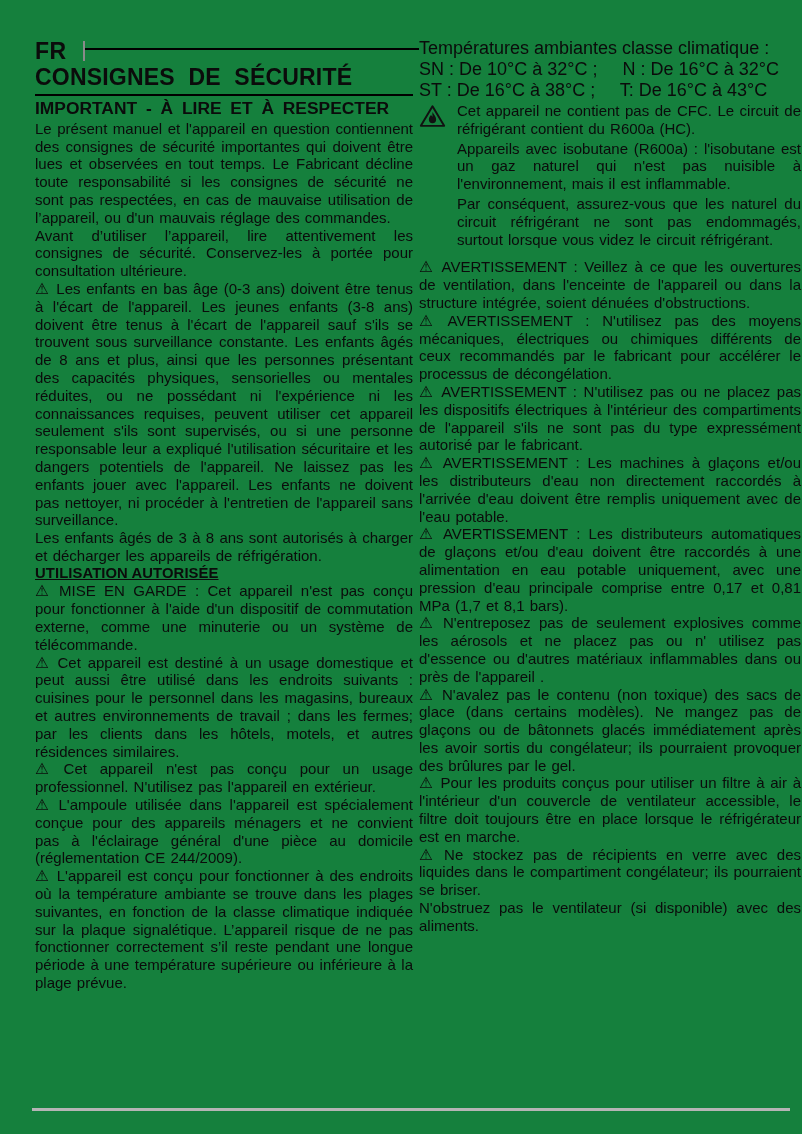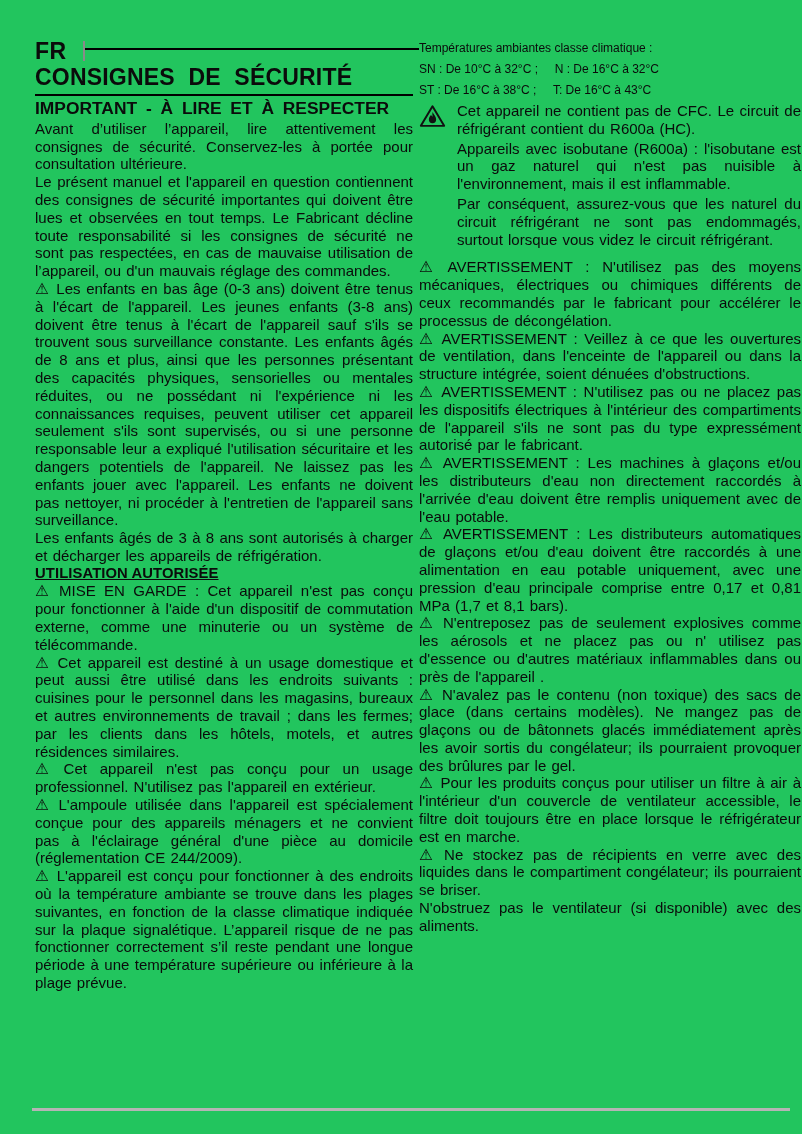--- a/index.html
+++ b/index.html
@@ -1,37 +1,37 @@
 <!DOCTYPE html>
 <html lang="fr"><head>
 <meta charset="utf-8">
 <style>
   html,body{margin:0;padding:0;background:#fff;}
   .page{
-    position:relative;width:802px;height:1134px;background:#22c55e;
+    position:relative;width:802px;height:1134px;background:#15803d;
     font-family:"Liberation Sans",sans-serif;color:#0b0b0b;overflow:hidden;
   }
   .col{position:absolute;top:40px;}
   .col-left{left:35px;width:378px;}
   .col-right{left:419px;width:382px;top:38px;}
 
   
   .fr-row{display:flex;align-items:flex-start;}
   .lang{font-size:23px;font-weight:bold;line-height:1;letter-spacing:.5px;}
   .hrule{flex:1;margin-left:16px;margin-top:1px;height:20px;border-left:2px solid #8a8a8a;position:relative;}
   .hrule::after{content:"";position:absolute;left:0;right:-6px;top:7px;border-top:2.6px solid #000;}
   .title{margin:2px 0 0 0;font-size:23px;font-weight:bold;word-spacing:7px;letter-spacing:.2px;line-height:1.12;}
   .trule{border-top:2.6px solid #000;margin:3px 0 2px 0;}
   .important{margin:0 0 2px 0;font-size:17.4px;font-weight:bold;word-spacing:4px;line-height:1.15;}
 
   
   .body{margin:0;font-size:15px;line-height:17.8px;text-align:justify;word-spacing:1px;}
   .section{margin:0;font-size:14.8px;line-height:17.8px;font-weight:bold;letter-spacing:.1px;text-decoration:underline;}
   .w{font-size:15.5px;margin-right:7px;}
-  .pre{margin:0;font-size:12px;line-height:21px;white-space:pre-wrap;text-align:left;}
+  .pre{margin:0;font-size:18px;line-height:21px;white-space:pre-wrap;text-align:left;}
 
   
   .cfc{display:flex;margin:1px 0 8px 0;}
   .flame-cell{flex:0 0 38px;width:38px;padding-top:2px;}
   .cfc-text{flex:1;}
   .cfc-text .body{margin-bottom:2px;}
 
   .bottom-divider{position:absolute;left:32px;top:1108px;width:758px;border-top:3px solid #b5b5b5;}
 </style>
 </head>
@@ -41,22 +41,22 @@
 
   <div class="col col-left">
     <div class="fr-row">
       <span class="lang">FR</span>
       <span class="hrule"></span>
     </div>
     <h1 class="title">CONSIGNES DE SÉCURITÉ</h1>
     <div class="trule"></div>
     <h2 class="important">IMPORTANT - À LIRE ET À RESPECTER</h2>
 
+    <p class="body"><span>Le présent manuel et l'appareil en question contiennent des consignes de sécurité importantes qui doivent être lues et observées en tout temps. Le Fabricant décline toute responsabilité si les consignes de sécurité ne sont pas respectées, en cas de mauvaise utilisation de l’appareil,  ou d'un mauvais réglage des commandes.</span></p>
     <p class="body"><span>Avant d’utiliser l’appareil, lire attentivement les consignes de sécurité. Conservez-les à portée pour consultation ultérieure.</span></p>
-    <p class="body"><span>Le présent manuel et l'appareil en question contiennent des consignes de sécurité importantes qui doivent être lues et observées en tout temps. Le Fabricant décline toute responsabilité si les consignes de sécurité ne sont pas respectées, en cas de mauvaise utilisation de l’appareil,  ou d'un mauvais réglage des commandes.</span></p>
     <p class="body"><span class="w">⚠</span><span>Les enfants en bas âge (0-3 ans) doivent être tenus à l'écart de l'appareil.  Les jeunes enfants (3-8 ans) doivent être tenus à l'écart de l'appareil sauf s'ils se trouvent sous surveillance constante. Les enfants âgés de 8 ans et plus, ainsi que les personnes présentant des capacités physiques, sensorielles ou mentales réduites, ou ne possédant ni l'expérience ni les connaissances requises, peuvent utiliser cet appareil seulement s'ils sont supervisés, ou si une personne responsable leur a expliqué l'utilisation sécuritaire et les dangers potentiels de l'appareil. Ne laissez pas les enfants jouer avec l'appareil.  Les enfants ne doivent pas nettoyer, ni procéder à l'entretien de l'appareil sans surveillance.</span></p>
     <p class="body"><span>Les enfants âgés de 3 à 8 ans sont autorisés à charger et décharger les appareils de réfrigération.</span></p>
     <p class="section">UTILISATION AUTORISÉE</p>
     <p class="body"><span class="w">⚠</span><span>MISE EN GARDE : Cet appareil n'est pas conçu pour fonctionner à l'aide d'un dispositif de commutation externe, comme une minuterie ou un système de télécommande.</span></p>
     <p class="body"><span class="w">⚠</span><span>Cet appareil est destiné à un usage domestique et peut aussi être utilisé dans les endroits suivants : cuisines pour le personnel dans les magasins, bureaux et autres environnements de travail ; dans les fermes; par les clients dans les hôtels, motels, et autres résidences similaires.</span></p>
     <p class="body"><span class="w">⚠</span><span>Cet appareil n'est pas conçu pour un usage professionnel.  N'utilisez pas l'appareil en extérieur.</span></p>
     <p class="body"><span class="w">⚠</span><span>L'ampoule utilisée dans l'appareil est spécialement conçue pour des appareils ménagers et ne convient pas à l'éclairage général d'une pièce au domicile (réglementation CE 244/2009).</span></p>
     <p class="body"><span class="w">⚠</span><span>L'appareil est conçu pour fonctionner à des endroits où la température ambiante se trouve dans les plages suivantes, en fonction de la classe climatique indiquée sur la plaque signalétique.    L’appareil risque de ne pas fonctionner correctement s’il reste pendant une longue période à une température supérieure ou inférieure à la plage prévue.</span></p>
   </div>
 
@@ -72,22 +72,22 @@
           <path d="M13 7.6 C14.5 10.2 16.5 11.9 16.5 14.9 A3.5 3.5 0 0 1 9.5 14.9 C9.5 12.7 10.8 11.6 11.7 10.4 C12 11.4 12.5 11.9 13.2 12.2 C12.8 10.7 12.7 9.1 13 7.6 Z" fill="#111"></path>
         </svg>
       </span>
       <div class="cfc-text">
         <p class="body"><span>Cet appareil ne contient pas de CFC. Le circuit de réfrigérant contient du R600a (HC).</span></p>
         <p class="body"><span>Appareils avec isobutane (R600a) : l'isobutane est un gaz naturel qui n'est pas nuisible à l'environnement, mais il est inflammable.</span></p>
         <p class="body"><span>Par conséquent, assurez-vous que les naturel du circuit réfrigérant ne sont pas endommagés, surtout lorsque vous videz le circuit réfrigérant.</span></p>
       </div>
     </div>
 
+    <p class="body"><span class="w">⚠</span><span>AVERTISSEMENT : Veillez à ce que les ouvertures de ventilation, dans l'enceinte de l'appareil ou dans la structure intégrée, soient dénuées d'obstructions.</span></p>
     <p class="body"><span class="w">⚠</span><span>AVERTISSEMENT : N'utilisez pas des moyens mécaniques, électriques ou chimiques différents de ceux recommandés par le fabricant pour accélérer le processus de décongélation.</span></p>
-    <p class="body"><span class="w">⚠</span><span>AVERTISSEMENT : Veillez à ce que les ouvertures de ventilation, dans l'enceinte de l'appareil ou dans la structure intégrée, soient dénuées d'obstructions.</span></p>
     <p class="body"><span class="w">⚠</span><span>AVERTISSEMENT : N'utilisez pas ou ne placez pas les dispositifs électriques à l'intérieur des compartiments de l'appareil s'ils ne sont pas du type expressément autorisé par le fabricant.</span></p>
     <p class="body"><span class="w">⚠</span><span>AVERTISSEMENT : Les machines à glaçons et/ou les distributeurs d'eau non directement raccordés à l'arrivée d'eau doivent être remplis uniquement avec de l'eau potable.</span></p>
     <p class="body"><span class="w">⚠</span><span>AVERTISSEMENT : Les distributeurs automatiques de glaçons et/ou d'eau doivent être raccordés à une alimentation en eau potable uniquement, avec une pression d'eau principale comprise entre 0,17 et 0,81 MPa (1,7 et 8,1 bars).</span></p>
     <p class="body"><span class="w">⚠</span><span>N'entreposez pas de seulement explosives comme les aérosols et ne placez pas ou n' utilisez pas d'essence ou d'autres matériaux inflammables dans ou près de l'appareil .</span></p>
     <p class="body"><span class="w">⚠</span><span>N'avalez pas le contenu (non toxique) des sacs de glace (dans certains modèles).    Ne mangez pas de glaçons ou de bâtonnets glacés immédiatement après les avoir sortis du congélateur; ils pourraient provoquer des brûlures par le gel.</span></p>
     <p class="body"><span class="w">⚠</span><span>Pour les produits conçus pour utiliser un filtre à air à l'intérieur d'un couvercle de ventilateur accessible, le filtre doit toujours être en place lorsque le réfrigérateur est en marche.</span></p>
     <p class="body"><span class="w">⚠</span><span>Ne stockez pas de récipients en verre avec des liquides dans le compartiment congélateur; ils pourraient se  briser.</span></p>
     <p class="body"><span>N'obstruez pas le ventilateur (si disponible) avec des aliments.</span></p>
   </div>
 

